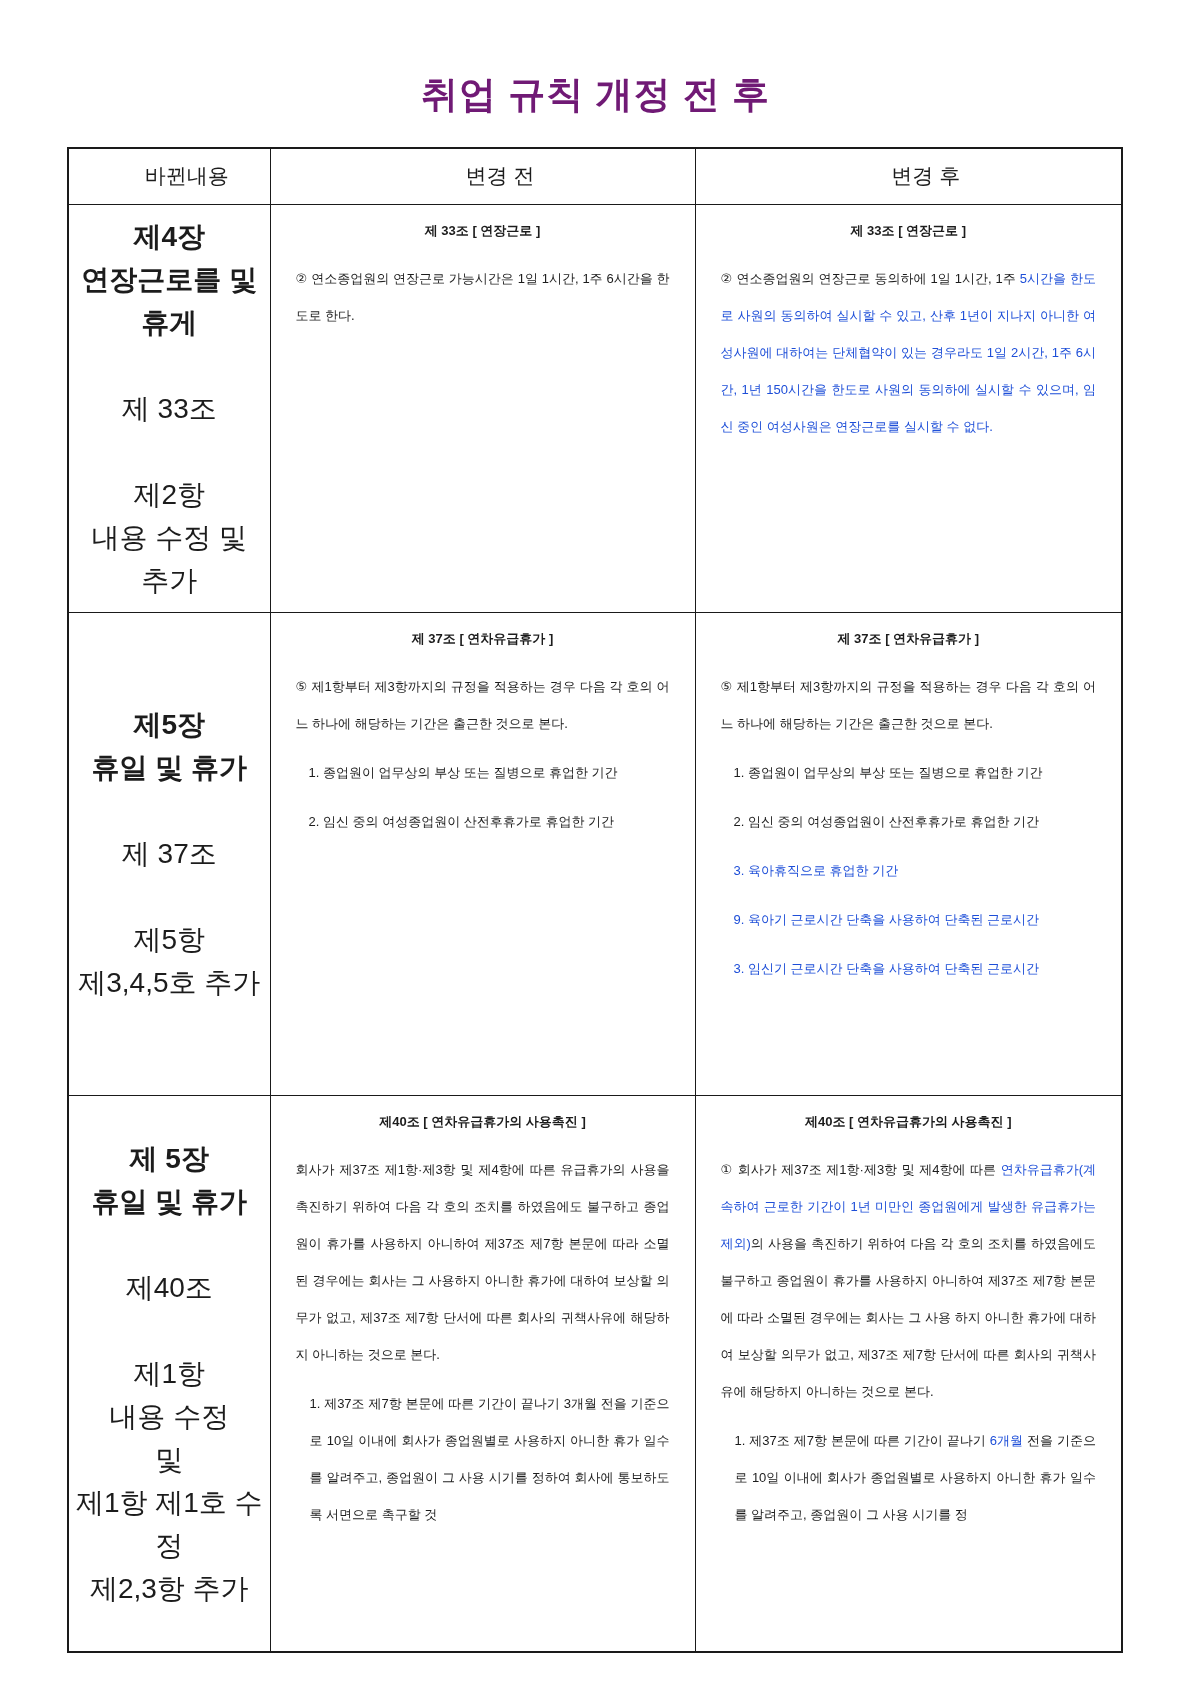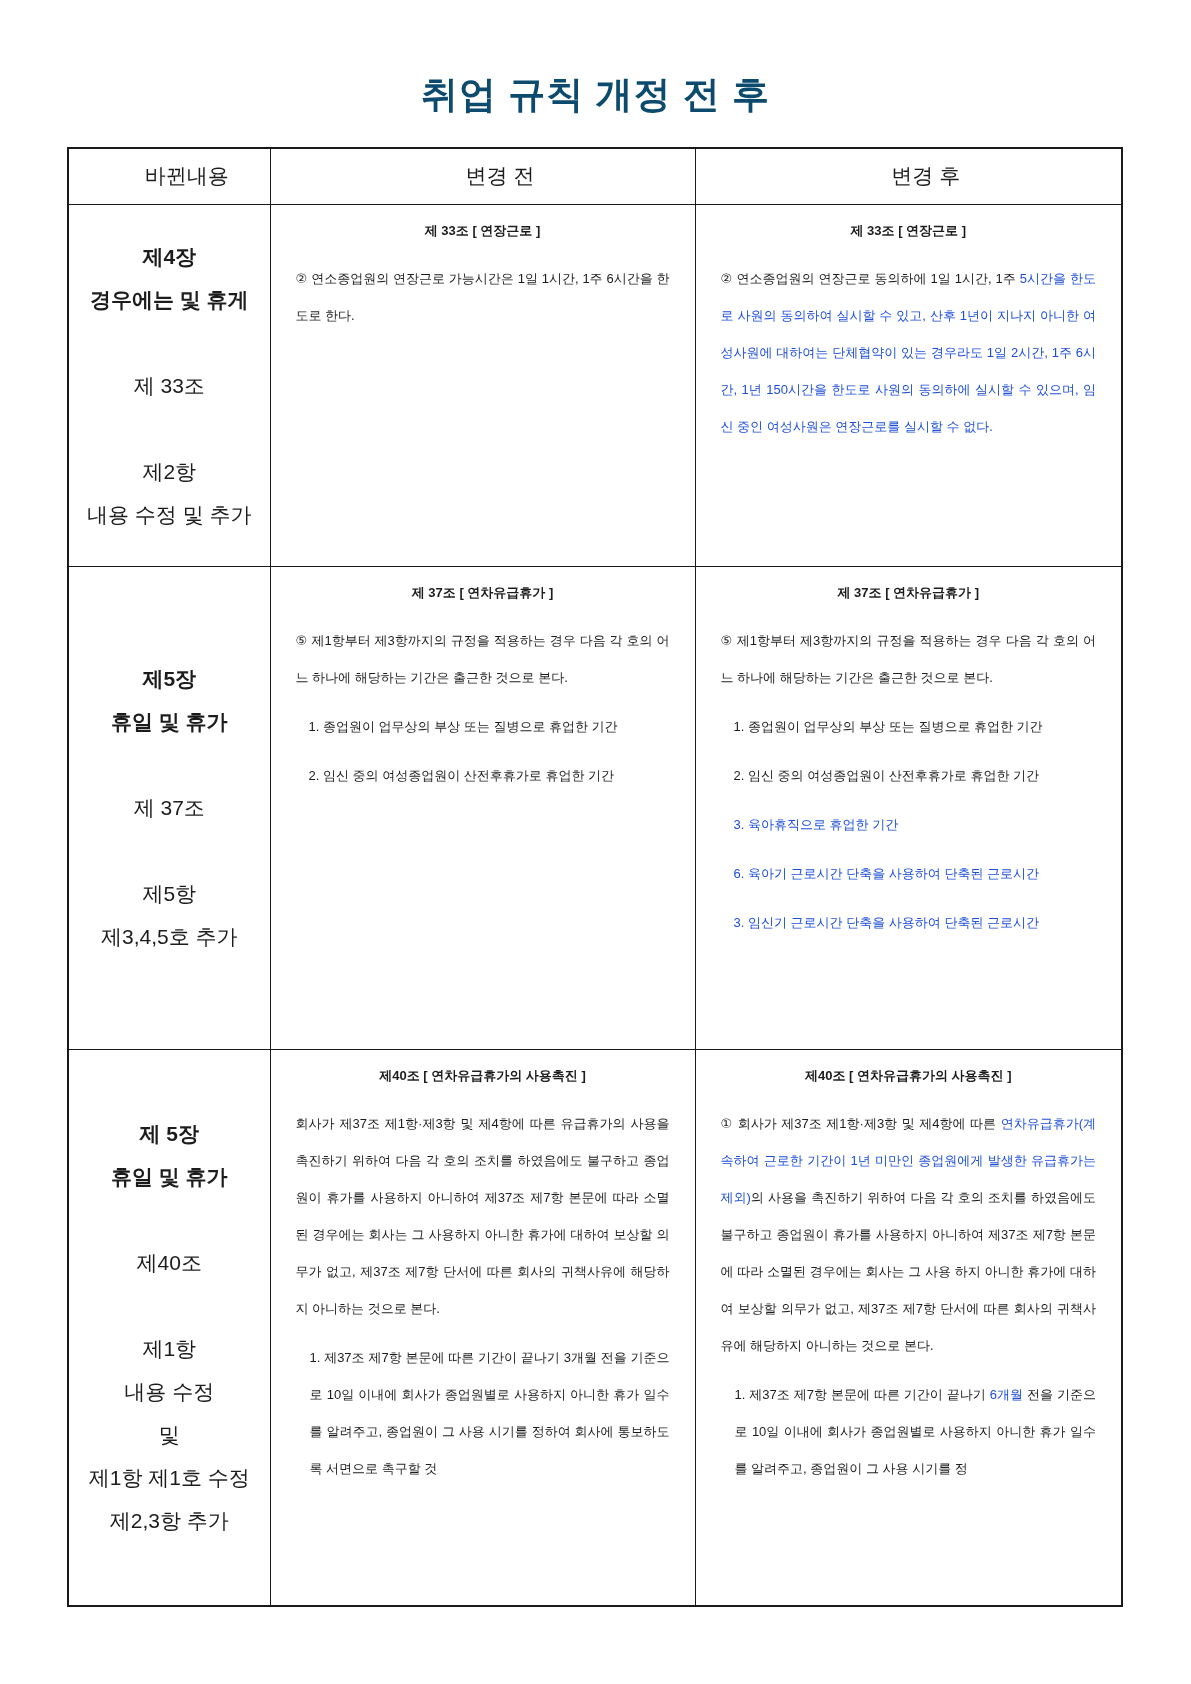--- a/index.html
+++ b/index.html
@@ -11,21 +11,21 @@
     color: #1c1c1c;
   }
   .page { width: 1191px; min-height: 1684px; background: #ffffff; }
 
   .title {
     padding-top: 70px;
     text-align: center;
     font-weight: 700;
     font-size: 37px;
     letter-spacing: 1px;
-    color: #0c4a6e;
+    color: #701a75;
   }
 
   table.rules {
     border-collapse: collapse;
     table-layout: fixed;
     width: 1054px;
     margin: 27px 0 0 67px;
     border: 2px solid #1a1a1a;
   }
   .rules col.c1 { width: 202px; }
@@ -42,21 +42,21 @@
     padding-left: 36px;
   }
 
   tr.row-1 { height: 362px; }
   tr.row-2 { height: 483px; }
   tr.row-3 { height: 557px; }
 
   td.chg {
     vertical-align: middle;
     text-align: center;
-    font-size: 21px;
+    font-size: 28px;
     line-height: 43px;
     padding: 10px 6px;
   }
   .chg .b  { font-weight: 700; }
   .chg .sp { height: 43px; }
 
   td.body-cell {
     vertical-align: top;
     font-size: 13px;
     line-height: 37px;
@@ -95,21 +95,21 @@
         <th>바뀐내용</th>
         <th>변경 전</th>
         <th>변경 후</th>
       </tr>
     </thead>
     <tbody>
 
       <tr class="row-1">
         <td class="chg">
           <div class="b">제4장</div>
-          <div class="b">경우에는 및 휴게</div>
+          <div class="b">연장근로를 및 휴게</div>
           <div class="sp"></div>
           <div>제 33조</div>
           <div class="sp"></div>
           <div>제2항</div>
           <div>내용 수정 및 추가</div>
         </td>
         <td class="body-cell">
           <div class="cell-heading">제 33조 [ 연장근로 ]</div>
           <p class="para"><span>② 연소종업원의 연장근로 가능시간은 1일 1시간, 1주 6시간을 한도로 한다.</span></p>
         </td>
@@ -134,21 +134,21 @@
           <p class="para"><span>⑤ 제1항부터 제3항까지의 규정을 적용하는 경우 다음 각 호의 어느 하나에 해당하는 기간은 출근한 것으로 본다.</span></p>
           <p class="para item"><span>1. 종업원이 업무상의 부상 또는 질병으로 휴업한 기간</span></p>
           <p class="para item"><span>2. 임신 중의 여성종업원이 산전후휴가로 휴업한 기간</span></p>
         </td>
         <td class="body-cell">
           <div class="cell-heading">제 37조 [ 연차유급휴가 ]</div>
           <p class="para"><span>⑤ 제1항부터 제3항까지의 규정을 적용하는 경우 다음 각 호의 어느 하나에 해당하는 기간은 출근한 것으로 본다.</span></p>
           <p class="para item"><span>1. 종업원이 업무상의 부상 또는 질병으로 휴업한 기간</span></p>
           <p class="para item"><span>2. 임신 중의 여성종업원이 산전후휴가로 휴업한 기간</span></p>
           <p class="para item"><span class="red">3. 육아휴직으로 휴업한 기간</span></p>
-          <p class="para item"><span class="red">6. 육아기 근로시간 단축을 사용하여 단축된 근로시간</span></p>
+          <p class="para item"><span class="red">9. 육아기 근로시간 단축을 사용하여 단축된 근로시간</span></p>
           <p class="para item"><span class="red">3. 임신기 근로시간 단축을 사용하여 단축된 근로시간</span></p>
         </td>
       </tr>
 
       <tr class="row-3">
         <td class="chg">
           <div class="b">제 5장</div>
           <div class="b">휴일 및 휴가</div>
           <div class="sp"></div>
           <div>제40조</div>

